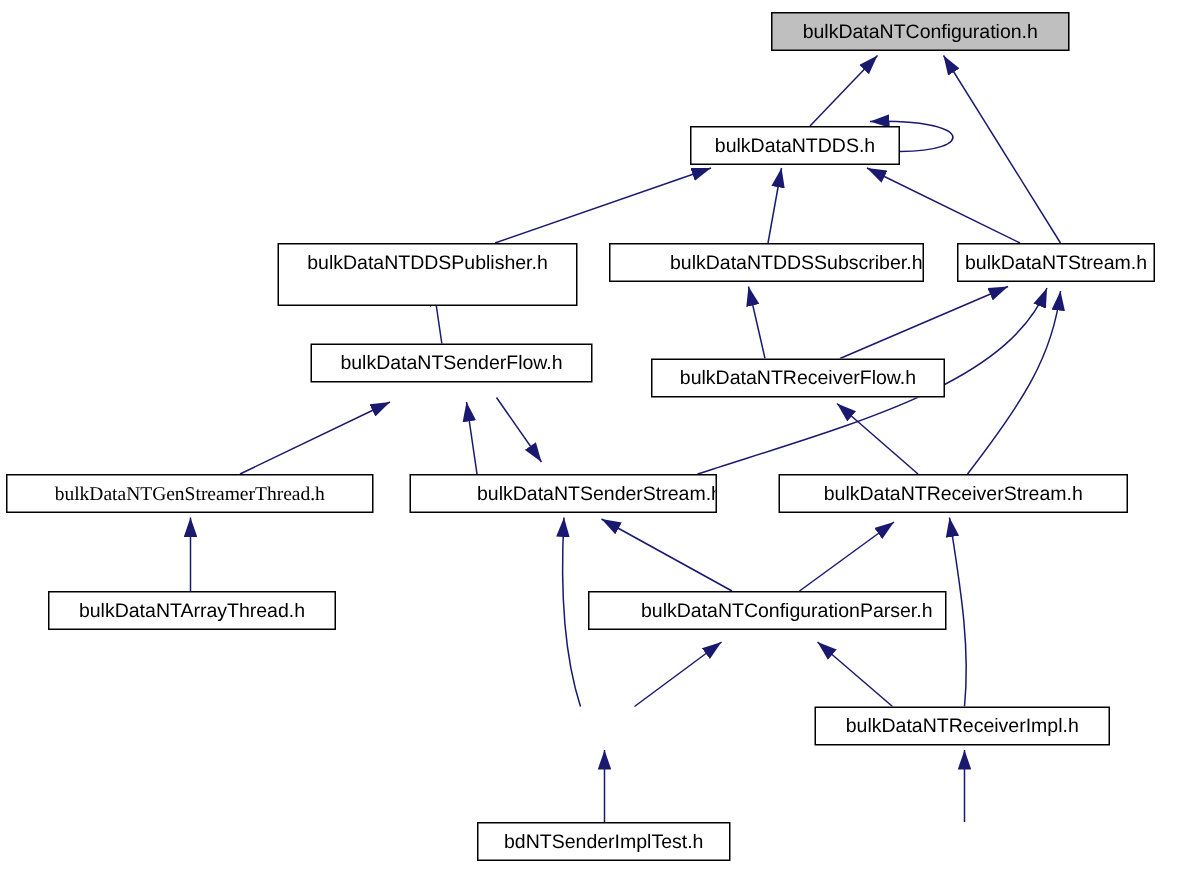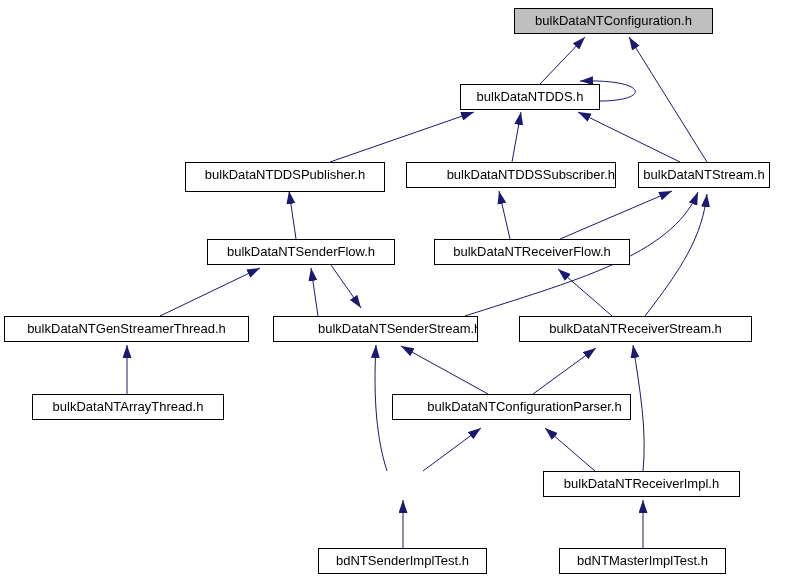--- a/index.html
+++ b/index.html
@@ -71,27 +71,26 @@
         <path d="M 643,471 C 647,430 640,390 633,345" fill="none" stroke="#191970" stroke-width="1" marker-end="url(#arrow)"></path>
         <path d="M 612,316 L 558,269" fill="none" stroke="#191970" stroke-width="1" marker-end="url(#arrow)"></path>
         <path d="M 127,394 L 127,345" fill="none" stroke="#191970" stroke-width="1" marker-end="url(#arrow)"></path>
         <path d="M 403,548 L 403,500" fill="none" stroke="#191970" stroke-width="1" marker-end="url(#arrow)"></path>
         <path d="M 643,548 L 643,500" fill="none" stroke="#191970" stroke-width="1" marker-end="url(#arrow)"></path>
       </g>
   </svg>
 
   <div class="node root" title="bulkDataNTConfiguration.h" style="left: 514px; top: 8px; width: 199px; height: 26px;">bulkDataNTConfiguration.h</div>
   <div class="node" title="bulkDataNTDDS.h" style="left: 460px; top: 84px; width: 140px; height: 26px;">bulkDataNTDDS.h</div>
-  <div class="node" title="bulkDataNTDDSPublisher.h" style="left: 185px; top: 162px; width: 200px; height: 30px;">bulkDataNTDDSPublisher.h</div>
+  <div class="node" title="bulkDataNTDDSPublisher.h" style="left: 185px; top: 162px; width: 200px; height: 42px;">bulkDataNTDDSPublisher.h</div>
   <div class="node" title="bulkDataNTDDSSubscriber.h" style="left: 406px; top: 162px; width: 210px; height: 26px; text-align: right;">bulkDataNTDDSSubscriber.h</div>
   <div class="node" title="bulkDataNTStream.h" style="left: 638px; top: 162px; width: 132px; height: 26px;">bulkDataNTStream.h</div>
-  <div class="node" title="bulkDataNTSenderFlow.h" style="left: 207px; top: 239px; width: 188px; height: 26px;">bulkDataNTSenderFlow.h</div>
+  <div class="node" title="bulkDataNTSenderFlow.h" style="left: 207px; top: 229px; width: 188px; height: 26px;">bulkDataNTSenderFlow.h</div>
   <div class="node" title="bulkDataNTReceiverFlow.h" style="left: 434px; top: 239px; width: 196px; height: 26px;">bulkDataNTReceiverFlow.h</div>
-  <div class="node" title="bulkDataNTGenStreamerThread.h" style="left: 4px; top: 316px; width: 245px; height: 26px;">bulkDataNTGenStreamerThread.h</div>
+  <div class="node" title="bulkDataNTGenStreamerThread.h" style="left: 4px; top: 316px; width: 245px; height: 26px; font-family: Liberation Serif, serif;">bulkDataNTGenStreamerThread.h</div>
   <div class="node" title="bulkDataNTSenderStream.h" style="left: 273px; top: 316px; width: 205px; height: 26px; padding-left: 44px;">bulkDataNTSenderStream.h</div>
   <div class="node" title="bulkDataNTReceiverStream.h" style="left: 519px; top: 316px; width: 233px; height: 26px;">bulkDataNTReceiverStream.h</div>
   <div class="node" title="bulkDataNTArrayThread.h" style="left: 32px; top: 394px; width: 192px; height: 26px;">bulkDataNTArrayThread.h</div>
   <div class="node" title="bulkDataNTConfigurationParser.h" style="left: 392px; top: 394px; width: 239px; height: 26px; padding-left: 26px;">bulkDataNTConfigurationParser.h</div>
   <div class="node" title="bulkDataNTReceiverImpl.h" style="left: 543px; top: 471px; width: 197px; height: 26px;">bulkDataNTReceiverImpl.h</div>
   <div class="node" title="bdNTSenderImplTest.h" style="left: 318px; top: 548px; width: 169px; height: 26px;">bdNTSenderImplTest.h</div>
-  <div class="node" title="bdNTMasterImplTest.h" style="left: 559px; top: 548px; width: 167px; height: 26px;">bdNTMasterImplTest.h</div>
 
 </div>
 
 </body></html>

